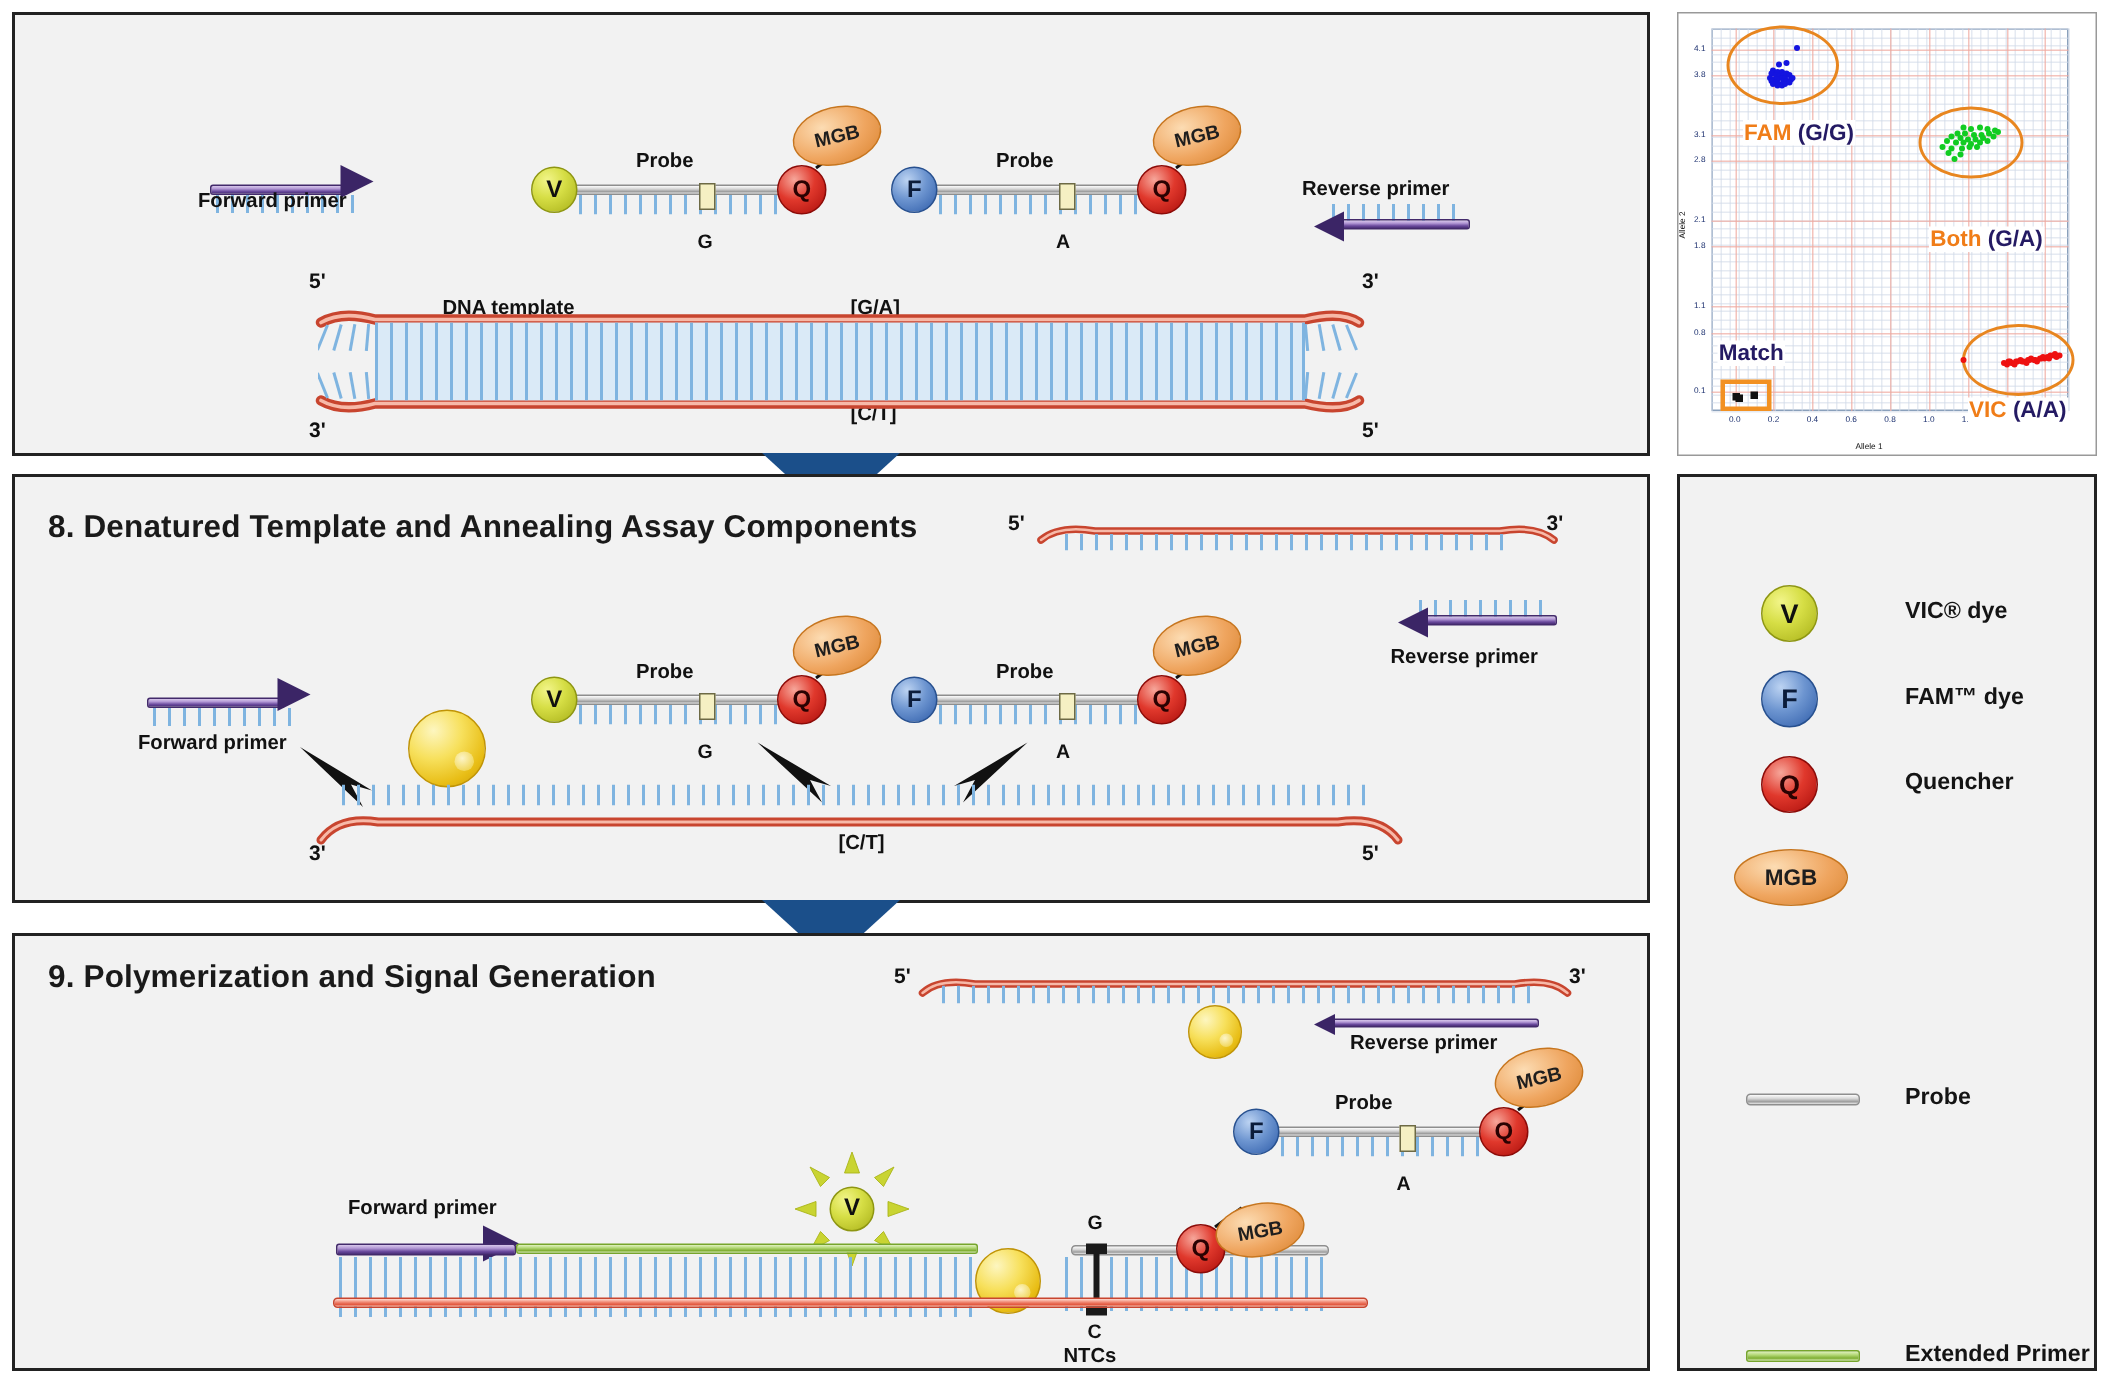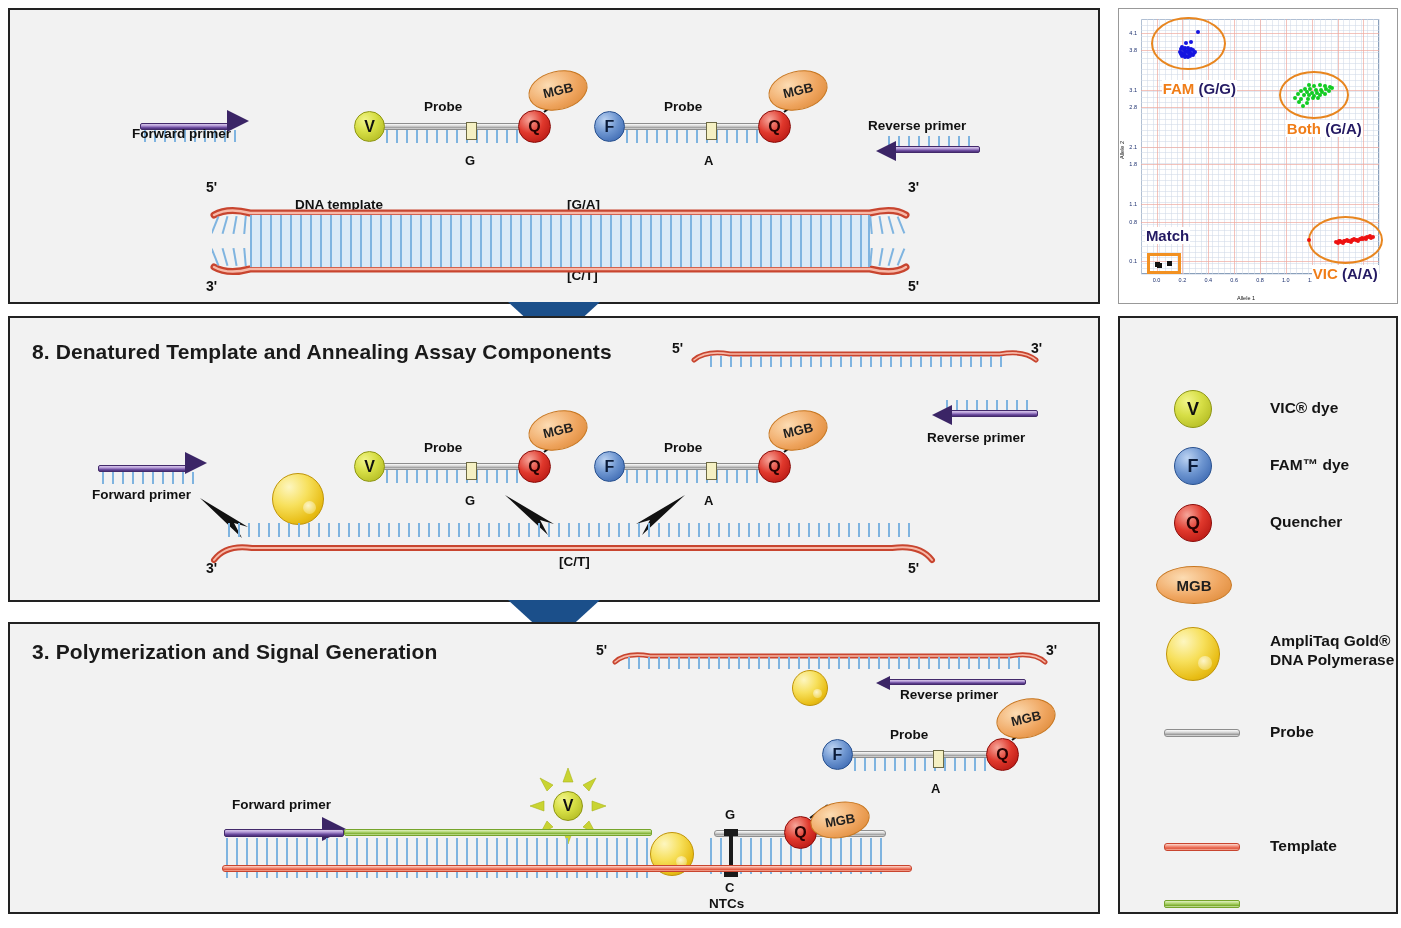--- a/index.html
+++ b/index.html
@@ -499,21 +499,21 @@
   </svg>
   <div class="prime" style="left:196px;top:242px;">3'</div>
   <div class="prime" style="left:898px;top:242px;">5'</div>
   <div class="lbl" style="left:549px;top:236px;">[C/T]</div>
 </div>
 
 <div class="chev" style="left:508px;top:600px;"></div>
 
 <div class="panel" id="p3" style="left:8px;top:622px;width:1092px;height:292px;">
 
-  <div class="panel-title" style="left:22px;top:16px;">3. Polymerization and Signal Generation</div>
+  <div class="panel-title" style="left:22px;top:16px;">9. Polymerization and Signal Generation</div>
 
   <div class="prime" style="left:586px;top:18px;">5'</div>
   <div class="prime" style="left:1036px;top:18px;">3'</div>
   <svg style="position:absolute;left:600px;top:22px;" width="440" height="24" viewBox="0 0 440 24">
     <path d="M5 16 Q 16 6 40 10 L 400 10 Q 424 6 435 16" fill="none" stroke="#c8452f" stroke-width="5" stroke-linecap="round"></path>
     <path d="M5 16 Q 16 6 40 10 L 400 10 Q 424 6 435 16" fill="none" stroke="#f7b9a8" stroke-width="1.6" stroke-linecap="round"></path>
   </svg>
   <div class="teeth" style="left:618px;top:33px;width:404px;height:12px;">
     <i style="left:0"></i>
       <i style="left:10px"></i>
@@ -909,21 +909,21 @@
       <div class="pt" style="left: 221.783px; top: 231.624px; width: 4px; height: 4px; background: rgb(238, 17, 17);"></div>
       <div class="pt" style="left: 229.543px; top: 231.054px; width: 4px; height: 4px; background: rgb(238, 17, 17);"></div>
       <div class="pt" style="left: 237.304px; top: 229.913px; width: 4px; height: 4px; background: rgb(238, 17, 17);"></div>
       <div class="pt" style="left: 245.065px; top: 228.201px; width: 4px; height: 4px; background: rgb(238, 17, 17);"></div>
       <div class="pt" style="left: 250.239px; top: 227.06px; width: 4px; height: 4px; background: rgb(238, 17, 17);"></div>
       <div class="pt" style="left: 251.533px; top: 225.919px; width: 4px; height: 4px; background: rgb(238, 17, 17);"></div>
       <div class="ntc-sq" style="left: 36.3152px; top: 253.372px; width: 5px; height: 5px; background: rgb(17, 17, 17);"></div>
       <div class="ntc-sq" style="left: 37.6087px; top: 253.943px; width: 5px; height: 5px; background: rgb(17, 17, 17);"></div>
       <div class="ntc-sq" style="left: 47.9565px; top: 252.232px; width: 5px; height: 5px; background: rgb(17, 17, 17);"></div>
       <div class="clab" style="left: 42.6957px; top: 71.0403px;"><span class="o" style="color: rgb(240, 125, 24);">FAM</span><span class="b" style="color: rgb(36, 26, 99);"> (G/G)</span></div>
-      <div class="clab" style="left: 166.87px; top: 111px;"><span class="o" style="color: rgb(240, 125, 24);">Both</span><span class="b" style="color: rgb(36, 26, 99);"> (G/A)</span></div>
+      <div class="clab" style="left: 166.87px; top: 142px;"><span class="o" style="color: rgb(240, 125, 24);">Both</span><span class="b" style="color: rgb(36, 26, 99);"> (G/A)</span></div>
       <div class="clab" style="left: 192.739px; top: 255.872px;"><span class="o" style="color: rgb(240, 125, 24);">VIC</span><span class="b" style="color: rgb(36, 26, 99);"> (A/A)</span></div>
       <div class="clab" style="left: 25.8804px; top: 218.221px;"><span class="o" style="color: rgb(36, 26, 99);">Match</span></div>
     </div>
   <div class="axis-title" style="left:118px;top:286px;">Allele 1</div>
   <div class="axis-title" style="left:-6px;top:138px;transform:rotate(-90deg);transform-origin:center;">Allele 2</div>
 </div>
 
 <div id="legend" style="left:1118px;top:316px;width:280px;height:598px;">
 
   <div class="leg-row" style="top:64px;">
@@ -952,46 +952,33 @@
         <span>Quencher</span>
       </div>
   </div>
 
   <div class="leg-row" style="top:238px;">
     <div class="leg-icon">
       <div class="mgb" style="left:6px;top:10px;width:74px;height:36px;font-size:15px;">MGB</div>
     </div>
   </div>
 
-  <div class="leg-row" style="top:300px;height:66px;">
-    <div class="leg-icon" style="height:66px;">
-      <div class="poly" style="left:16px;top:9px;width:52px;height:52px;"></div>
-    </div>
-    <div class="leg-text" style="height:66px;">
-      <span style="display:block;max-width:135px;">AmpliTaq Gold® DNA Polymerase</span>
-    </div>
-  </div>
 
   <div class="leg-row" style="top:388px;">
     <div class="leg-icon">
       <div class="probe-bar" style="left:14px;top:23px;width:76px;height:8px;"></div>
     </div>
     <div class="leg-text">
         <span>Probe</span>
       </div>
   </div>
 
 
-  <div class="leg-row" style="top:502px;">
-    <div class="leg-icon">
-      <div class="tmpl-bar" style="left:14px;top:23px;width:76px;height:8px;"></div>
-    </div>
-    <div class="leg-text">
-        <span>Template</span>
-      </div>
-  </div>
 
   <div class="leg-row" style="top:559px;">
     <div class="leg-icon">
       <div class="ext-bar" style="left:14px;top:23px;width:76px;height:8px;"></div>
     </div>
+    <div class="leg-text">
+        <span>Extended Primer</span>
+      </div>
   </div>
 </div>
 
 </body></html>

